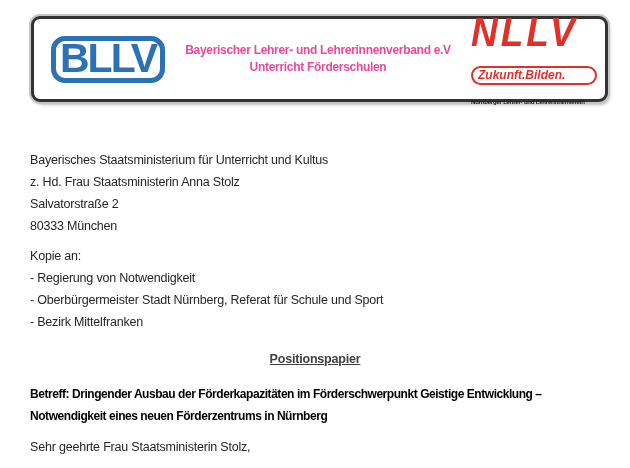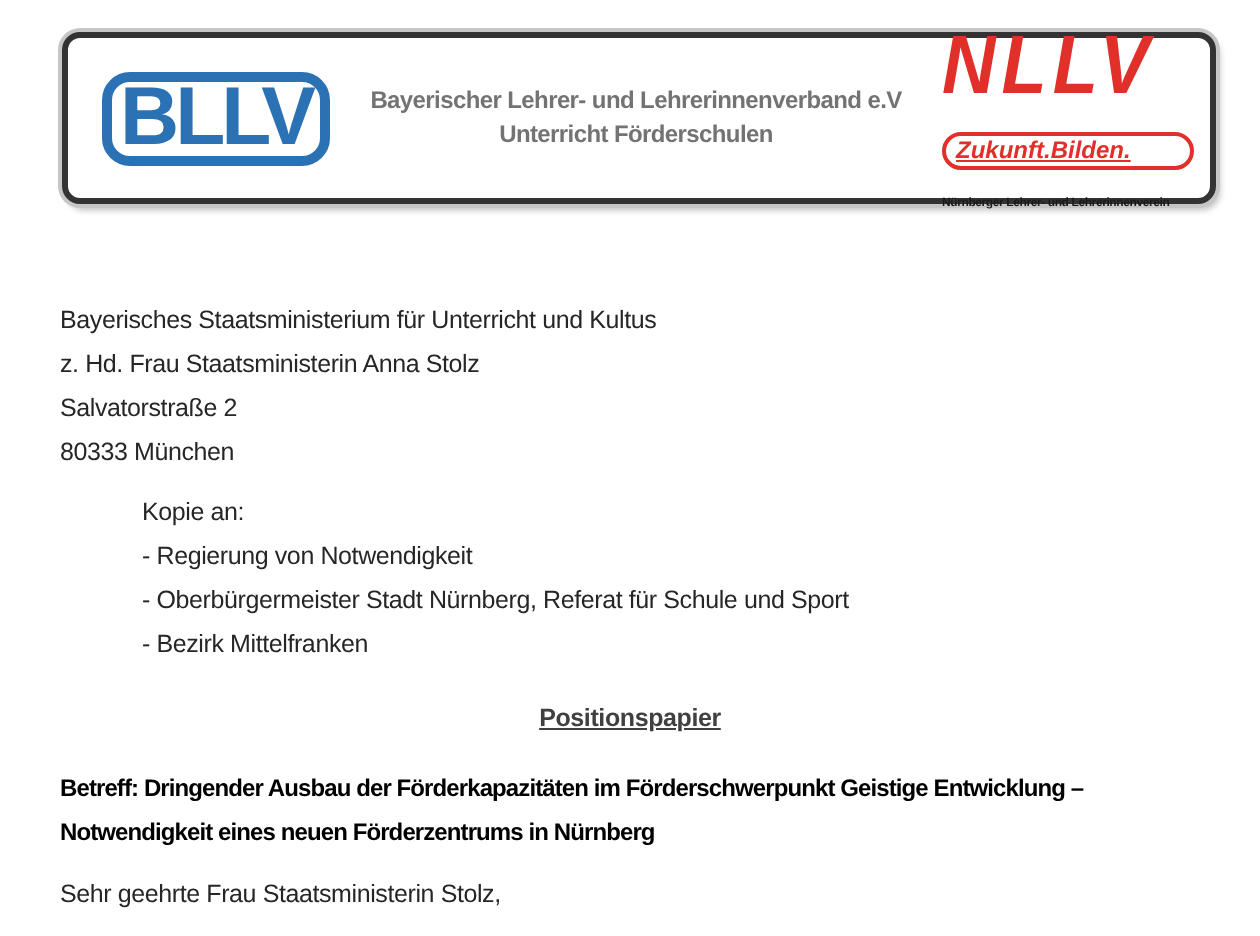--- a/index.html
+++ b/index.html
@@ -44,21 +44,21 @@
     line-height:1;
     transform:translateY(-1px);
   }
   .org-block{
     flex:1 1 auto;
     text-align:center;
     font-weight:bold;
     font-size:12px;
     letter-spacing:-0.3px;
     line-height:17.5px;
-    color:#737373;
+    color:#ec4899;
     padding:0 4px;
   }
   .nllv-block{
     flex:0 0 auto;
     width:126px;
     margin-right:8px;
     display:flex;flex-direction:column;gap:12px;
   }
   .nllv-text{
     color:var(--nllv-red);
@@ -73,40 +73,39 @@
     margin-top:1px;
     border:2px solid var(--nllv-red);
     border-radius:10px;
     padding:0 5px;
     color:var(--nllv-red);
     font-weight:bold;
     font-style:italic;
     font-size:12px;
     line-height:15px;
     white-space:nowrap;
-    text-decoration:underline;
   }
   .nllv-subline{
     margin-top:2px;
     font-size:6px;
     font-weight:bold;
     letter-spacing:-0.2px;
     color:#1a1a1a;
     white-space:nowrap;
   }
 
   
   .textline{white-space:nowrap;}
   .recipient{
     position:absolute;left:30px;top:149px;
     font-size:12.5px;letter-spacing:-0.2px;line-height:22px;
   }
   .copies{
     position:absolute;left:30px;top:245px;
-    font-size:12.5px;letter-spacing:-0.2px;line-height:22px;margin-left:41px;
+    font-size:12.5px;letter-spacing:-0.2px;line-height:22px;
   }
   .doc-heading{
     position:absolute;left:0;top:352px;width:630px;
     text-align:center;
     font-weight:bold;
     font-size:12.5px;letter-spacing:-0.2px;
     text-decoration:underline;
     color:#404040;
   }
   .subject{

